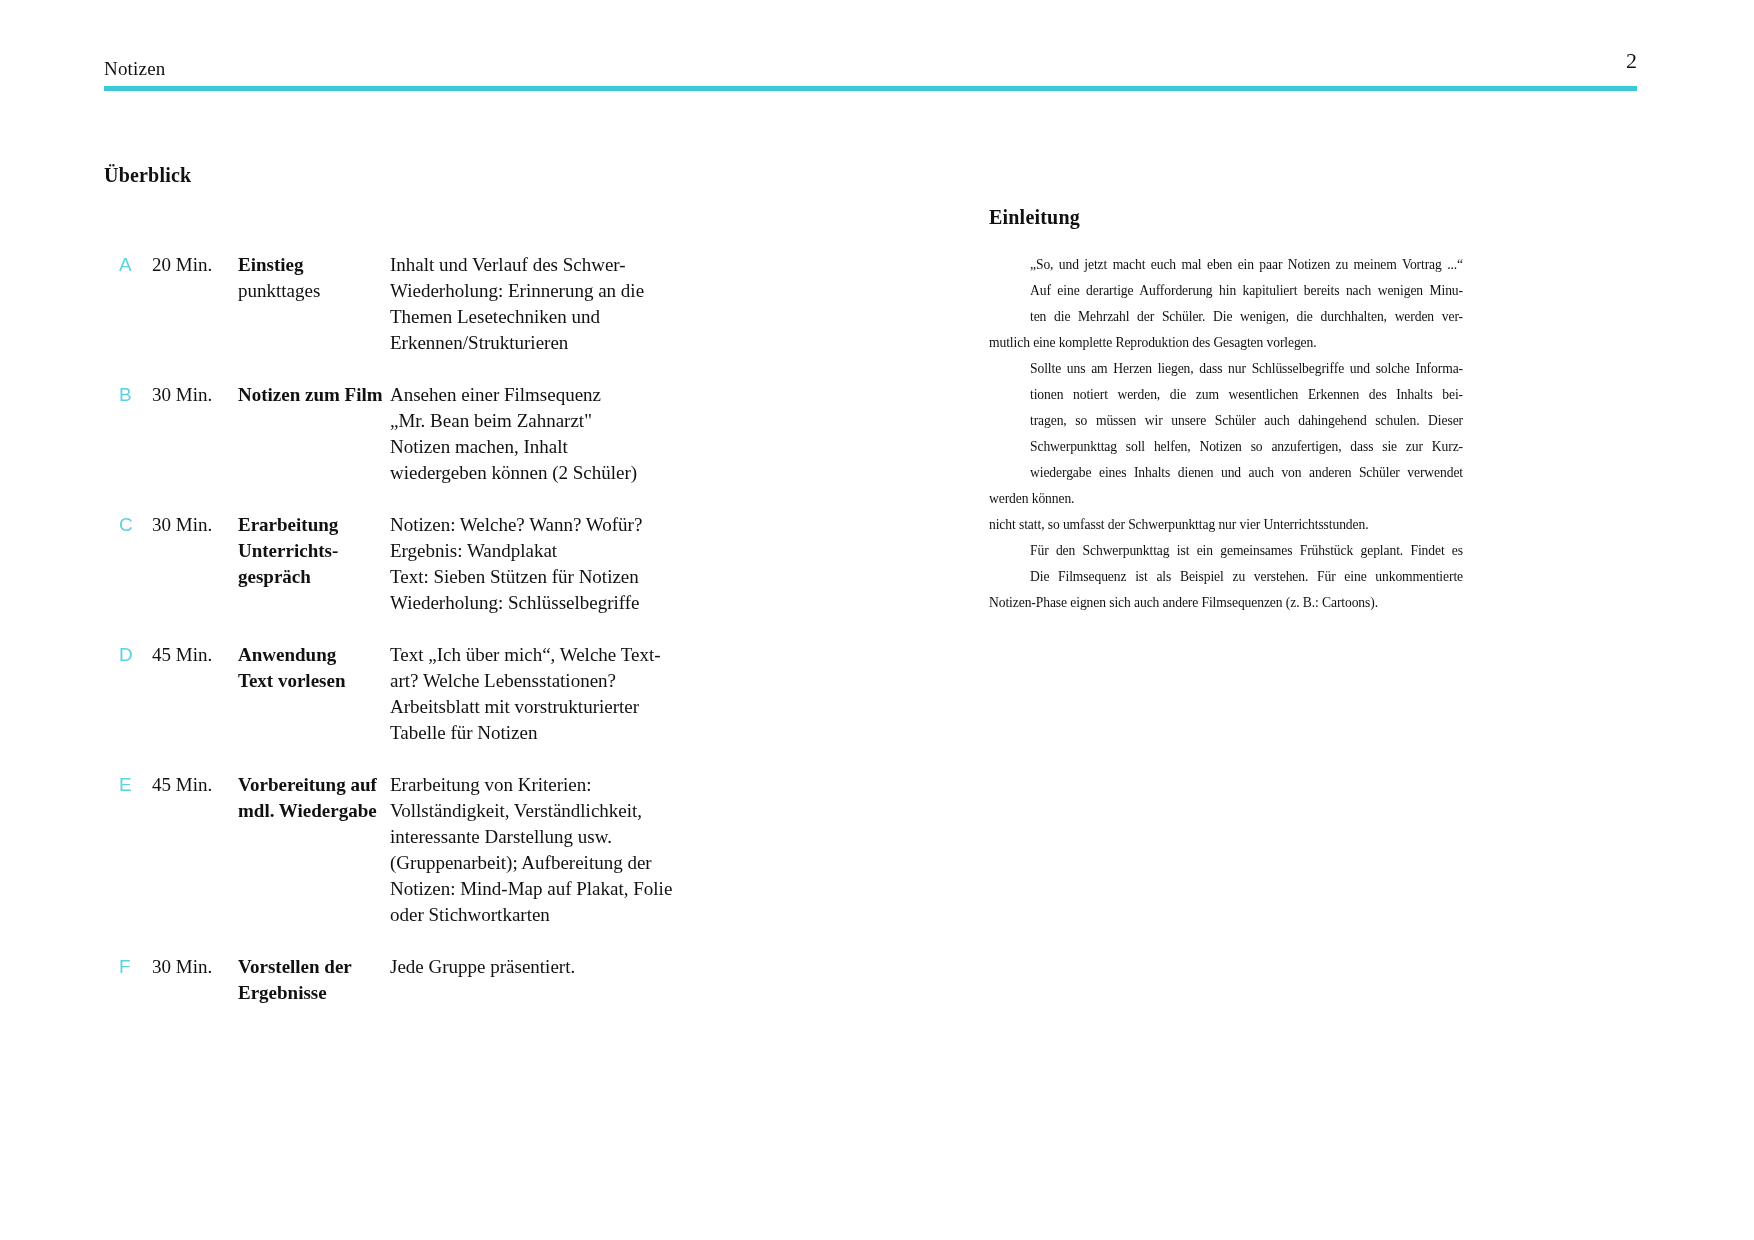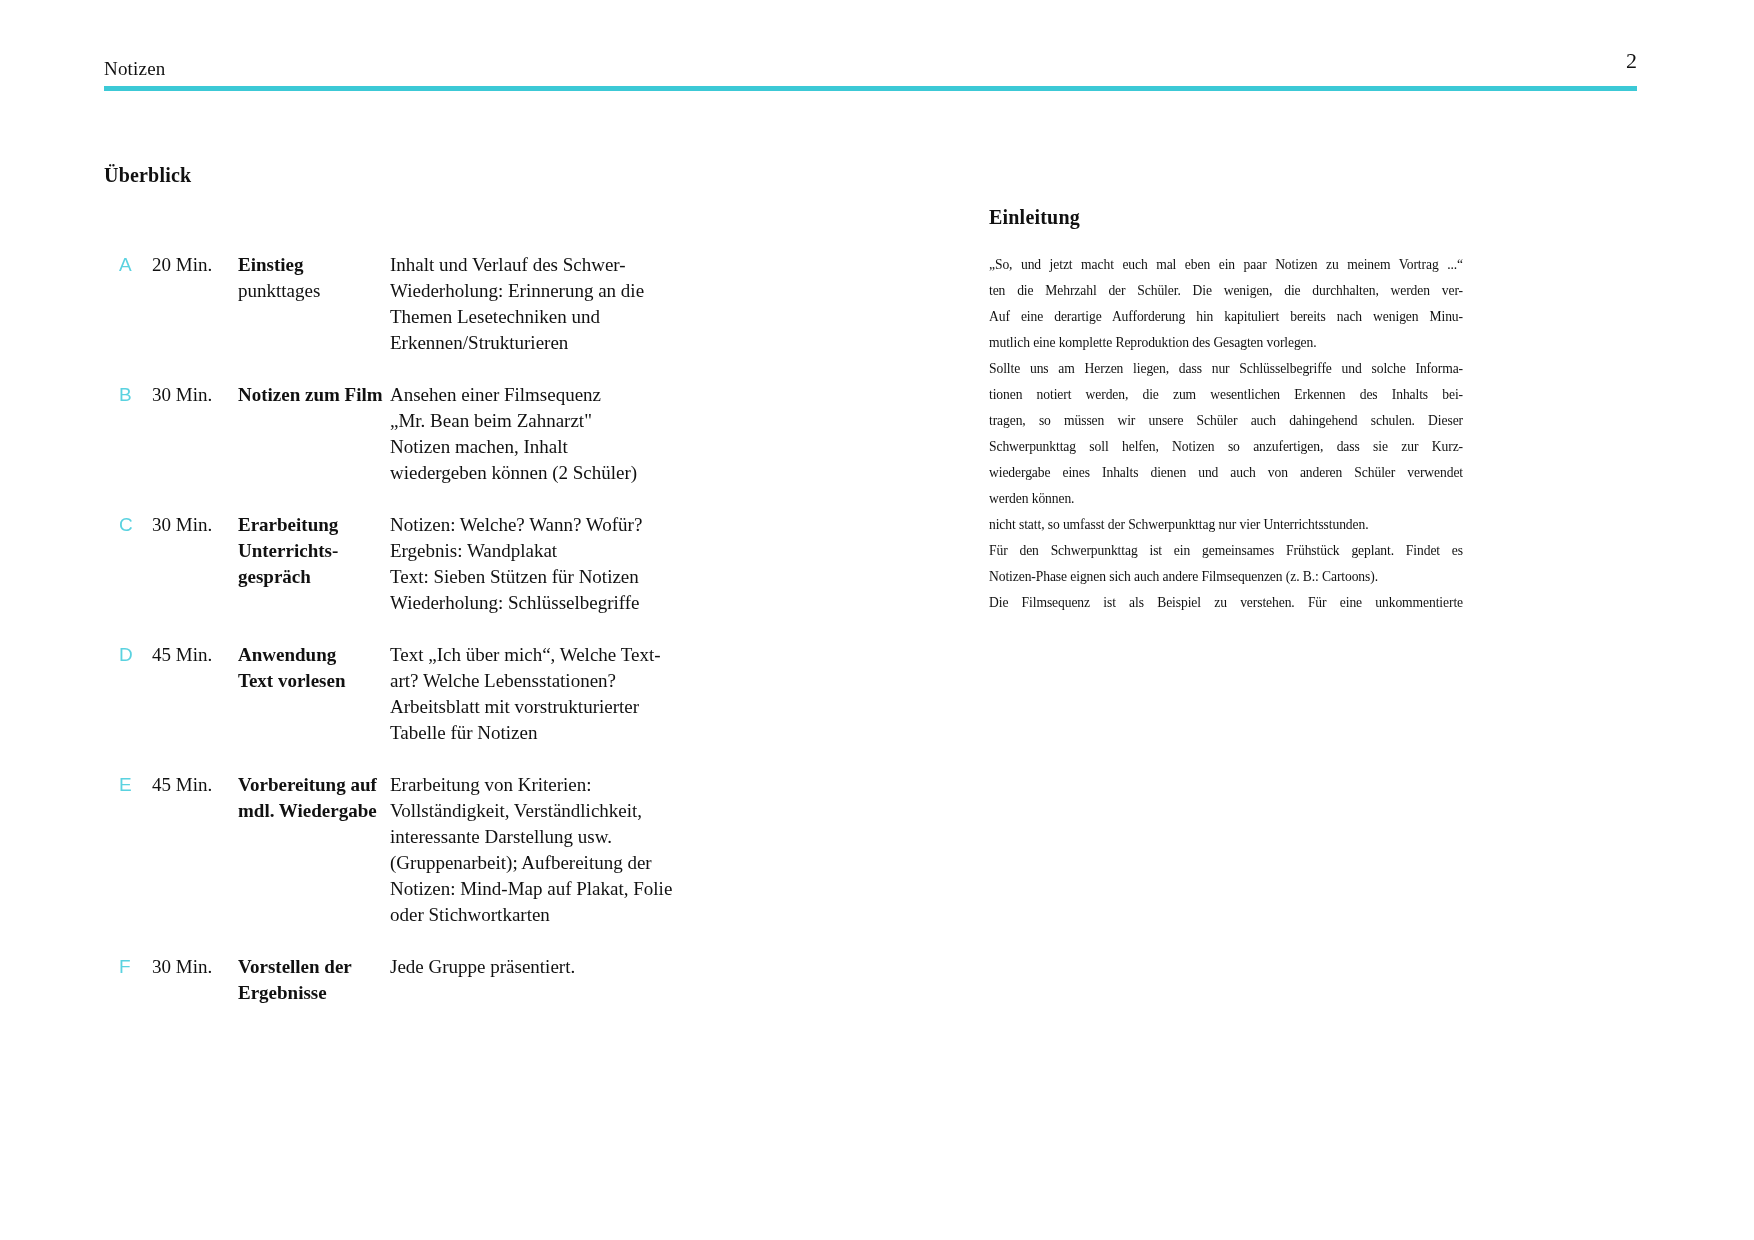--- a/index.html
+++ b/index.html
@@ -56,20 +56,21 @@
     position:absolute;left:989px;top:252px;width:474px;
     font-size:13.6px;line-height:26px;letter-spacing:-.1px;
   }
   .intro .ln{
     height:26px;overflow:hidden;
     text-align:left;
   }
   .intro .ln.just{
     text-align:justify;
     text-align-last:justify;
+    margin-left:41px;
   }
 </style>
 </head>
 <body>
 
 <div class="page-header">
   <span class="doc-title">Notizen</span>
   <span class="page-num">2</span>
 </div>
 <div class="header-rule" style="background: rgb(60, 201, 214);"></div>
@@ -158,26 +159,26 @@
         <div class="b">Ergebnisse</div>
       </div>
       <div class="ov-desc">
         <div>Jede Gruppe präsentiert.</div>
       </div>
     </div>
   </div>
 
 <div class="intro" id="intro-lines">
     <div class="ln just">„So, und jetzt macht euch mal eben ein paar Notizen zu meinem Vortrag ...“</div>
+    <div class="ln just">Auf eine derartige Aufforderung hin kapituliert bereits nach wenigen Minu-</div>
     <div class="ln just">ten die Mehrzahl der Schüler. Die wenigen, die durchhalten, werden ver-</div>
-    <div class="ln just">Auf eine derartige Aufforderung hin kapituliert bereits nach wenigen Minu-</div>
     <div class="ln">mutlich eine komplette Reproduktion des Gesagten vorlegen.</div>
     <div class="ln just">Sollte uns am Herzen liegen, dass nur Schlüsselbegriffe und solche Informa-</div>
     <div class="ln just">tionen notiert werden, die zum wesentlichen Erkennen des Inhalts bei-</div>
     <div class="ln just">tragen, so müssen wir unsere Schüler auch dahingehend schulen. Dieser</div>
     <div class="ln just">Schwerpunkttag soll helfen, Notizen so anzufertigen, dass sie zur Kurz-</div>
     <div class="ln just">wiedergabe eines Inhalts dienen und auch von anderen Schüler verwendet</div>
     <div class="ln">werden können.</div>
     <div class="ln">nicht statt, so umfasst der Schwerpunkttag nur vier Unterrichtsstunden.</div>
     <div class="ln just">Für den Schwerpunkttag ist ein gemeinsames Frühstück geplant. Findet es</div>
+    <div class="ln just">Die Filmsequenz ist als Beispiel zu verstehen. Für eine unkommentierte</div>
     <div class="ln">Notizen-Phase eignen sich auch andere Filmsequenzen (z. B.: Cartoons).</div>
-    <div class="ln just">Die Filmsequenz ist als Beispiel zu verstehen. Für eine unkommentierte</div>
   </div>
 
 </body></html>

